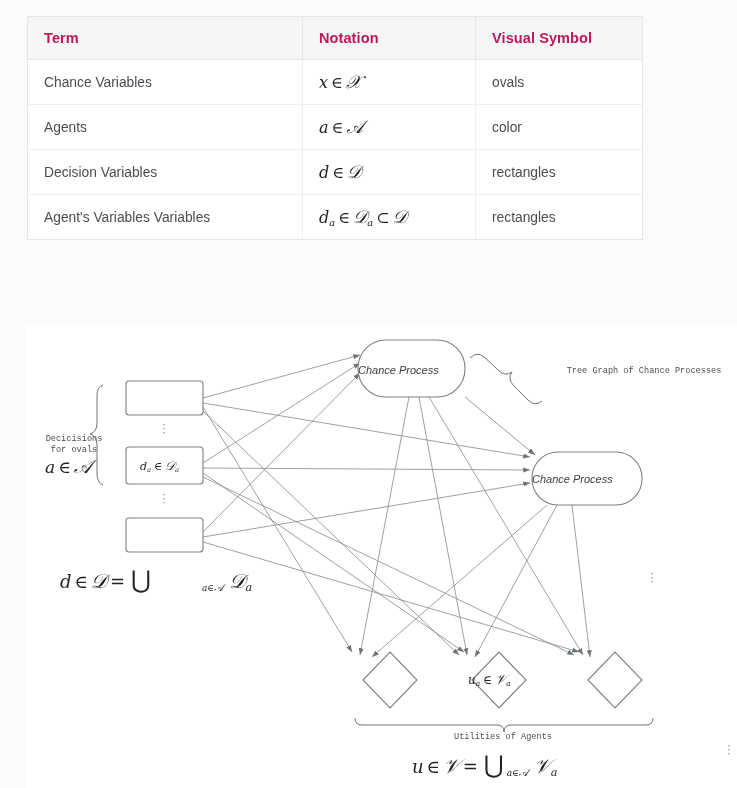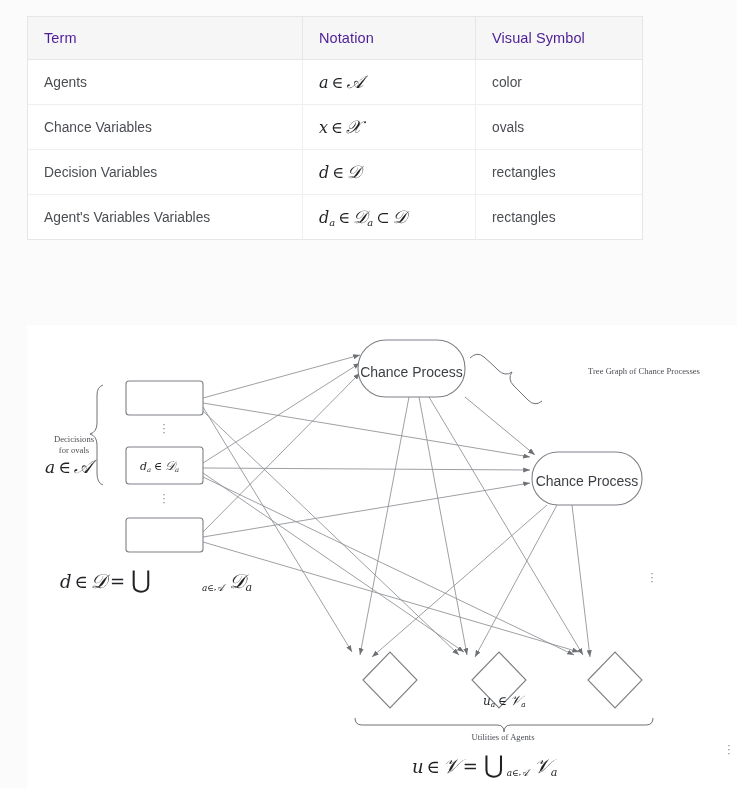--- a/index.html
+++ b/index.html
@@ -25,23 +25,23 @@
     left: 27px;
     top: 16px;
     width: 516px;
     border-collapse: collapse;
     background: #ffffff;
     border: 1px solid #e6e6e8;
     table-layout: fixed;
   }
   #notation-table thead th {
     background: #f6f6f7;
-    font-weight: normal;
+    font-weight: bold;
     font-size: 14.5px;
-    color: #4c1d95;
+    color: #be185d;
     text-align: left;
     padding: 13px 16px;
     border-bottom: 1px solid #e6e6e8;
     border-right: 1px solid #e6e6e8;
     letter-spacing: .1px;
   }
   #notation-table thead th:last-child { border-right: none; margin-top: 12px; }
   #notation-table tbody td {
     font-size: 13.8px;
     color: #4a4d52;
@@ -85,36 +85,36 @@
   }
   #diagram-svg {
     position: absolute;
     left: 0; top: 0;
     width: 710px;
     height: 463px;
   }
   .node-label {
     position: absolute;
     color: #3d4044;
-    font-size: 14px;
+    font-size: 11px;
     font-family: "Liberation Sans", sans-serif;
     white-space: nowrap;
-    text-align: center;
     pointer-events: none;
+    font-style: italic;
   }
   .mathlabel {
     position: absolute;
     white-space: nowrap;
     pointer-events: none;
   }
   .annot {
     position: absolute;
     color: #4a4d52;
     font-size: 8.6px;
-    font-family: Liberation Serif, serif;
+    font-family: Liberation Mono, monospace;
     white-space: nowrap;
     text-align: center;
   }
   .vdots {
     position: absolute;
     color: #8a8d92;
     font-size: 13px;
     line-height: 4px;
     letter-spacing: 0;
     text-align: center;
@@ -130,32 +130,32 @@
   <table id="notation-table">
     <thead>
       <tr>
         <th class="col-term">Term</th>
         <th class="col-not">Notation</th>
         <th class="col-sym">Visual Symbol</th>
       </tr>
     </thead>
     <tbody>
       <tr>
+        <td>Chance Variables</td>
+        <td>
+          <span class="math"><i>x</i><span class="op">∈</span><span class="scr">𝒳</span></span>
+        </td>
+        <td>ovals</td>
+      </tr>
+      <tr>
         <td>Agents</td>
         <td>
           <span class="math"><i>a</i><span class="op">∈</span><span class="scr">𝒜</span></span>
         </td>
         <td>color</td>
-      </tr>
-      <tr>
-        <td>Chance Variables</td>
-        <td>
-          <span class="math"><i>x</i><span class="op">∈</span><span class="scr">𝒳</span></span>
-        </td>
-        <td>ovals</td>
       </tr>
       <tr>
         <td>Decision Variables</td>
         <td>
           <span class="math"><i>d</i><span class="op">∈</span><span class="scr">𝒟</span></span>
         </td>
         <td>rectangles</td>
       </tr>
       <tr>
         <td>Agent's Variables Variables</td>
@@ -258,21 +258,21 @@
         <i>d</i><span class="op">∈</span><span class="scr">𝒟</span><span class="op">=</span><span class="op" style="font-size:1.35em;">⋃</span><sub style="font-size:.5em;margin-left:48px;">a∈<span class="scr">𝒜</span></sub>&nbsp;<span class="scr">𝒟</span><sub>a</sub>
       </span>
     </div>
 
     <div class="node-label" style="left:331px; top:39px; width:107px;">Chance Process</div>
 
     <div class="node-label" style="left:505px; top:148px; width:110px;">Chance Process</div>
 
     <div class="annot" style="left:527px; top:41px; width:180px;">Tree Graph of Chance Processes</div>
 
-    <div class="mathlabel" style="left:456px; top:345px;margin-top:21px;">
+    <div class="mathlabel" style="left:441px; top:345px;">
       <span class="math" style="font-size:12px;"><i>u</i><sub>a</sub><span class="op">∈</span><span class="scr">𝒱</span><sub>a</sub></span>
     </div>
 
     <div class="annot" style="left:396px; top:407px; width:160px;">Utilities of Agents</div>
 
     <div class="mathlabel" style="left:385px; top:425px;">
       <span class="math" style="font-size:18px;text-align:center;">
         <i>u</i><span class="op">∈</span><span class="scr">𝒱</span><span class="op">=</span><span class="op" style="font-size:1.35em;">⋃</span><sub style="font-size:.5em;">a∈<span class="scr">𝒜</span></sub>&nbsp;<span class="scr">𝒱</span><sub>a</sub>
       </span>
     </div>

